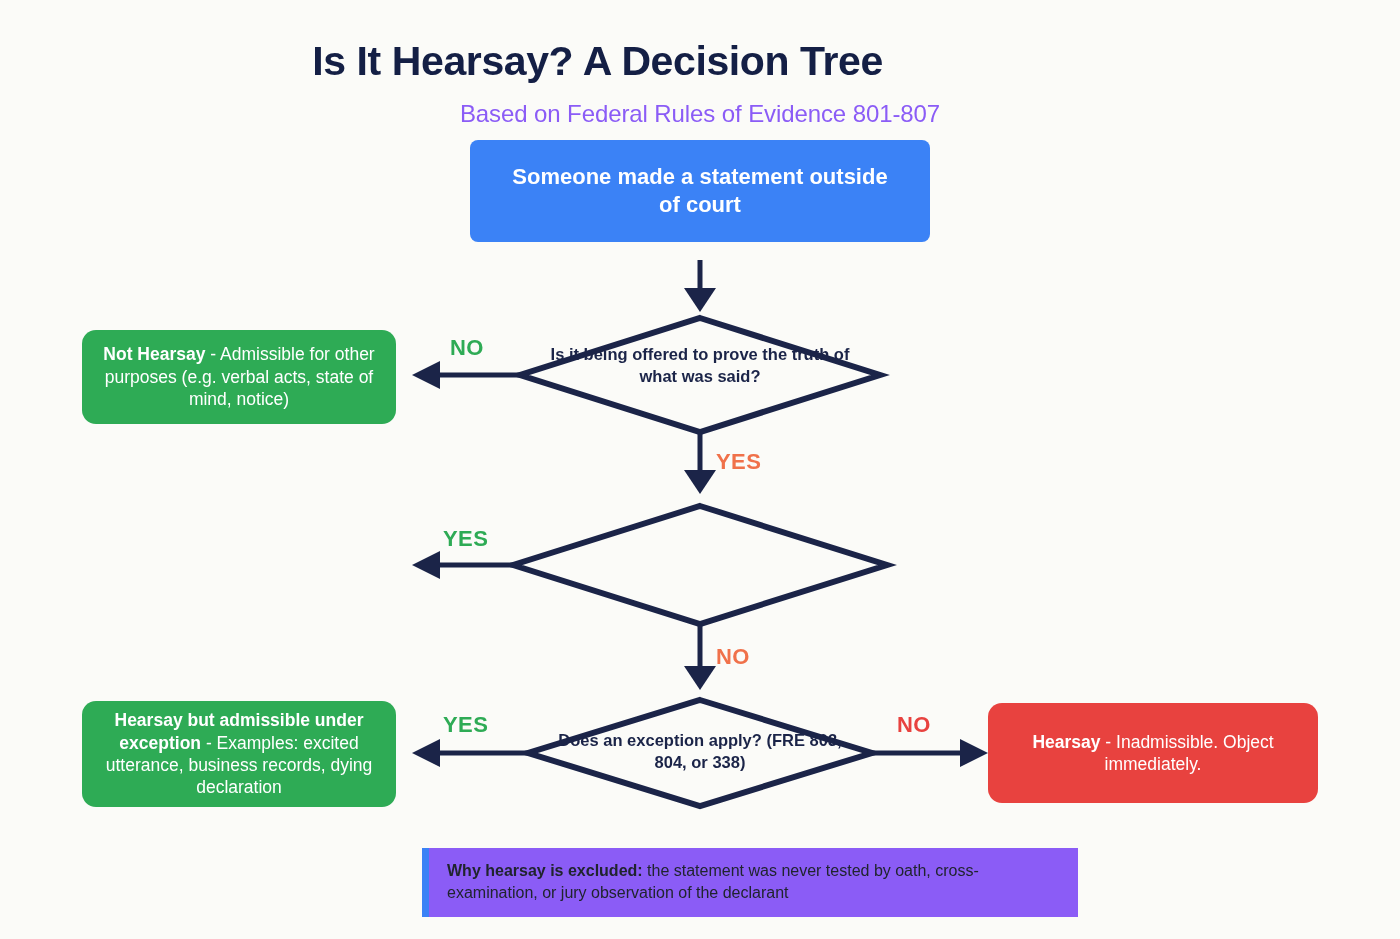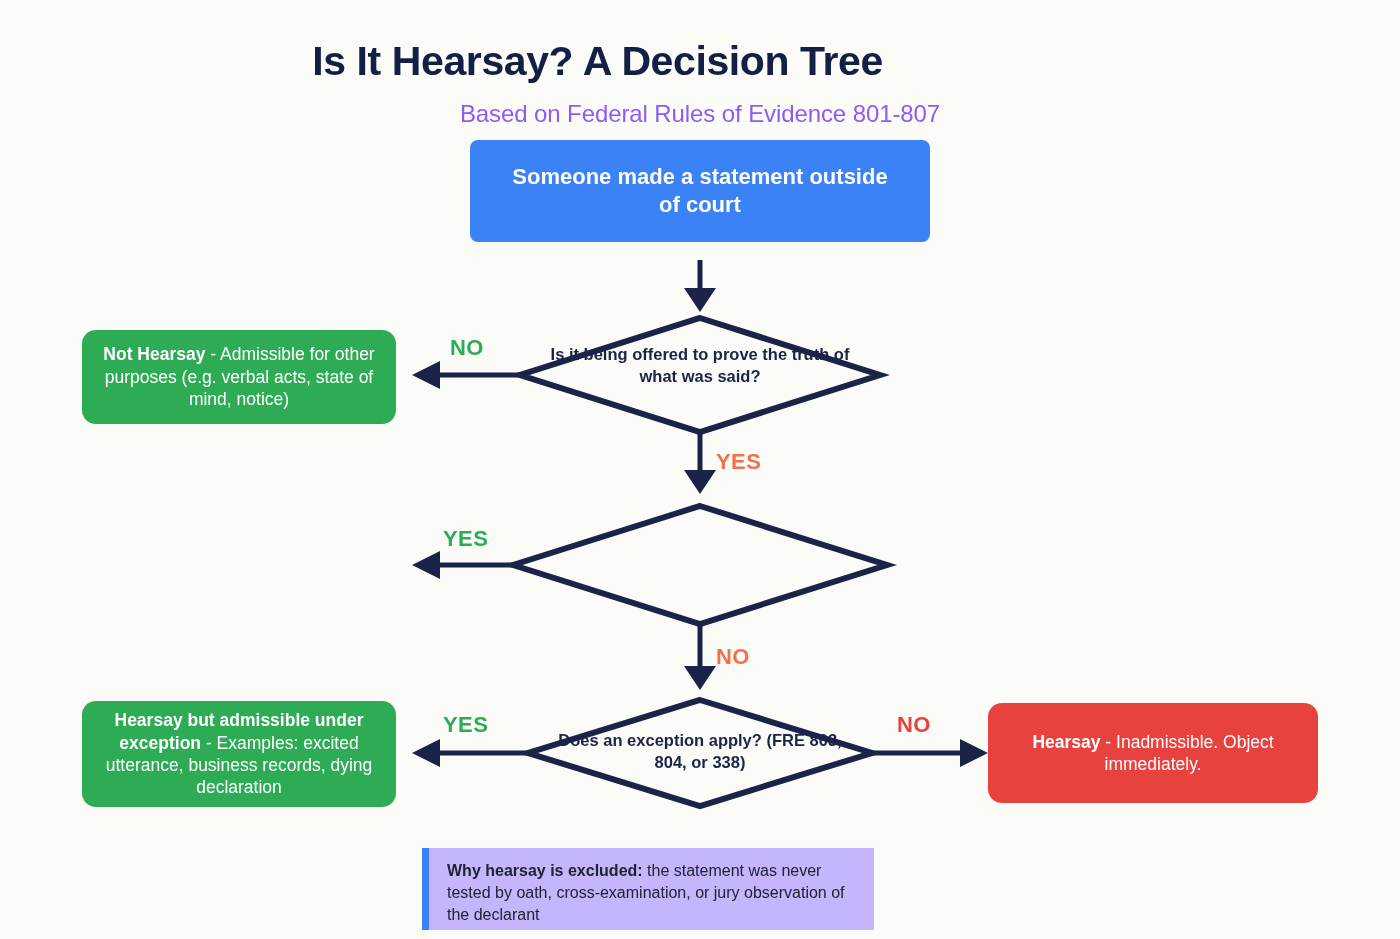--- a/index.html
+++ b/index.html
@@ -143,25 +143,25 @@
   .lbl-yes-2  { left: 443px; top: 526px; }
   .lbl-no-v2  { left: 716px; top: 644px; }
   .lbl-yes-3  { left: 443px; top: 712px; }
   .lbl-no-3   { left: 897px; top: 712px; }
 
   
   .footnote {
     position: absolute;
     left: 422px;
     top: 848px;
-    width: 452px;
+    width: 656px;
     box-sizing: border-box;
-    background: #c4b5fd;
+    background: #8b5cf6;
     border-left: 7px solid #3b82f6;
-    padding: 12px 16px 4px 18px;
+    padding: 12px 16px 13px 18px;
     font-size: 16px;
     line-height: 1.38;
     color: #20242e;
   }
   .footnote b { font-weight: bold; }
 </style>
 </head>
 <body>
 
 <div id="stage">

